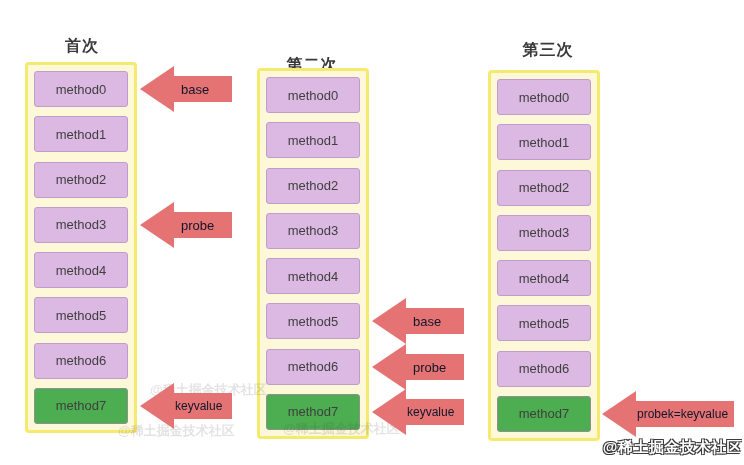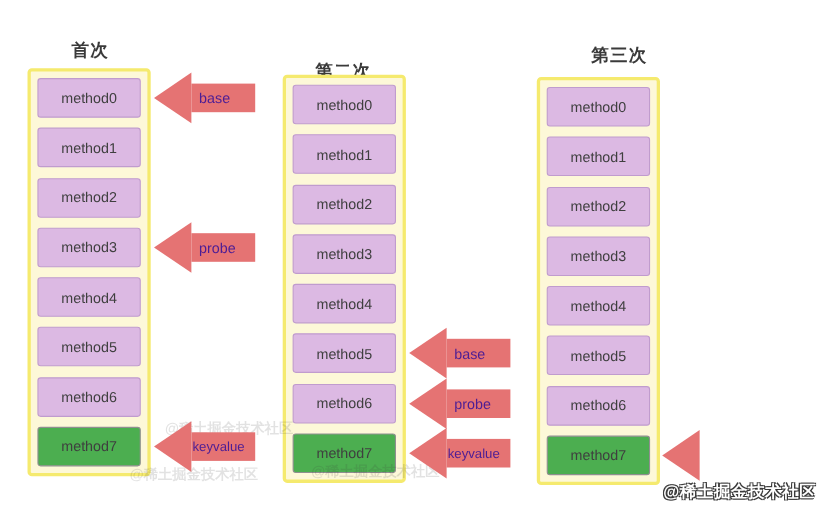--- a/index.html
+++ b/index.html
@@ -7,21 +7,21 @@
     position:relative;width:744px;height:465px;background:#ffffff;overflow:hidden;
     font-family:"Liberation Sans","DejaVu Sans",sans-serif;
     border-radius:26px;
   }
   .col-title{
     position:absolute;transform:translateX(-50%);
     font-size:16px;font-weight:bold;color:#3a3a3a;letter-spacing:1px;white-space:nowrap;
   }
   .t1{left:82px;top:36px;}
   .t2{left:312px;top:55px;}
-  .t3{left:563px;top:40px;}
+  .t3{left:548px;top:40px;}
   .container{
     position:absolute;width:112px;height:371px;box-sizing:border-box;
     background:#fdf8d8;border:3px solid #f5ea6e;border-radius:4px;
     padding:6px;display:flex;flex-direction:column;justify-content:space-between;
   }
   .c1{left:25px;top:62px;}
   .c2{left:257px;top:68px;}
   .c3{left:488px;top:70px;}
   .mbox{
     height:36px;box-sizing:border-box;border-radius:3px;
@@ -33,21 +33,21 @@
   .arrow{position:absolute;display:flex;align-items:center;height:46px;z-index:3;}
   .arrow .head{
     width:0;height:0;flex:0 0 auto;
     border-top:23px solid transparent;border-bottom:23px solid transparent;
     border-right:34px solid #e57373;
   }
   .arrow .shaft{
     flex:1;height:26px;background:#e57373;
     display:flex;align-items:center;padding-left:7px;box-sizing:border-box;
   }
-  .arrow .alabel{color:#4c1d95;font-size:13px;white-space:nowrap;}
+  .arrow .alabel{color:#0f172a;font-size:13px;white-space:nowrap;}
   .arrow.tight .shaft{padding-left:1px;}
   .arrow.tight .alabel{font-size:12px;}
   .w92{width:92px;}
   .w132{width:132px;}
   .a1-base{left:140px;top:66px;}
   .a1-probe{left:140px;top:202px;}
   .a1-key{left:140px;top:383px;}
   .a2-base{left:372px;top:298px;}
   .a2-probe{left:372px;top:344px;}
   .a2-key{left:372px;top:389px;}
@@ -140,20 +140,23 @@
   </div>
   <div class="arrow w92 tight a2-key">
     <span class="head"></span>
     <span class="shaft">
         <span class="alabel">keyvalue</span>
       </span>
   </div>
 
   <div class="arrow w132 tight a3-key">
     <span class="head"></span>
+    <span class="shaft">
+        <span class="alabel">probek=keyvalue</span>
+      </span>
   </div>
 
   <div class="faint-mark f1">@稀土掘金技术社区</div>
   <div class="faint-mark f2">@稀土掘金技术社区</div>
   <div class="faint-mark f3">@稀土掘金技术社区</div>
 
   <div class="watermark">@稀土掘金技术社区</div>
 
 </div>
 

